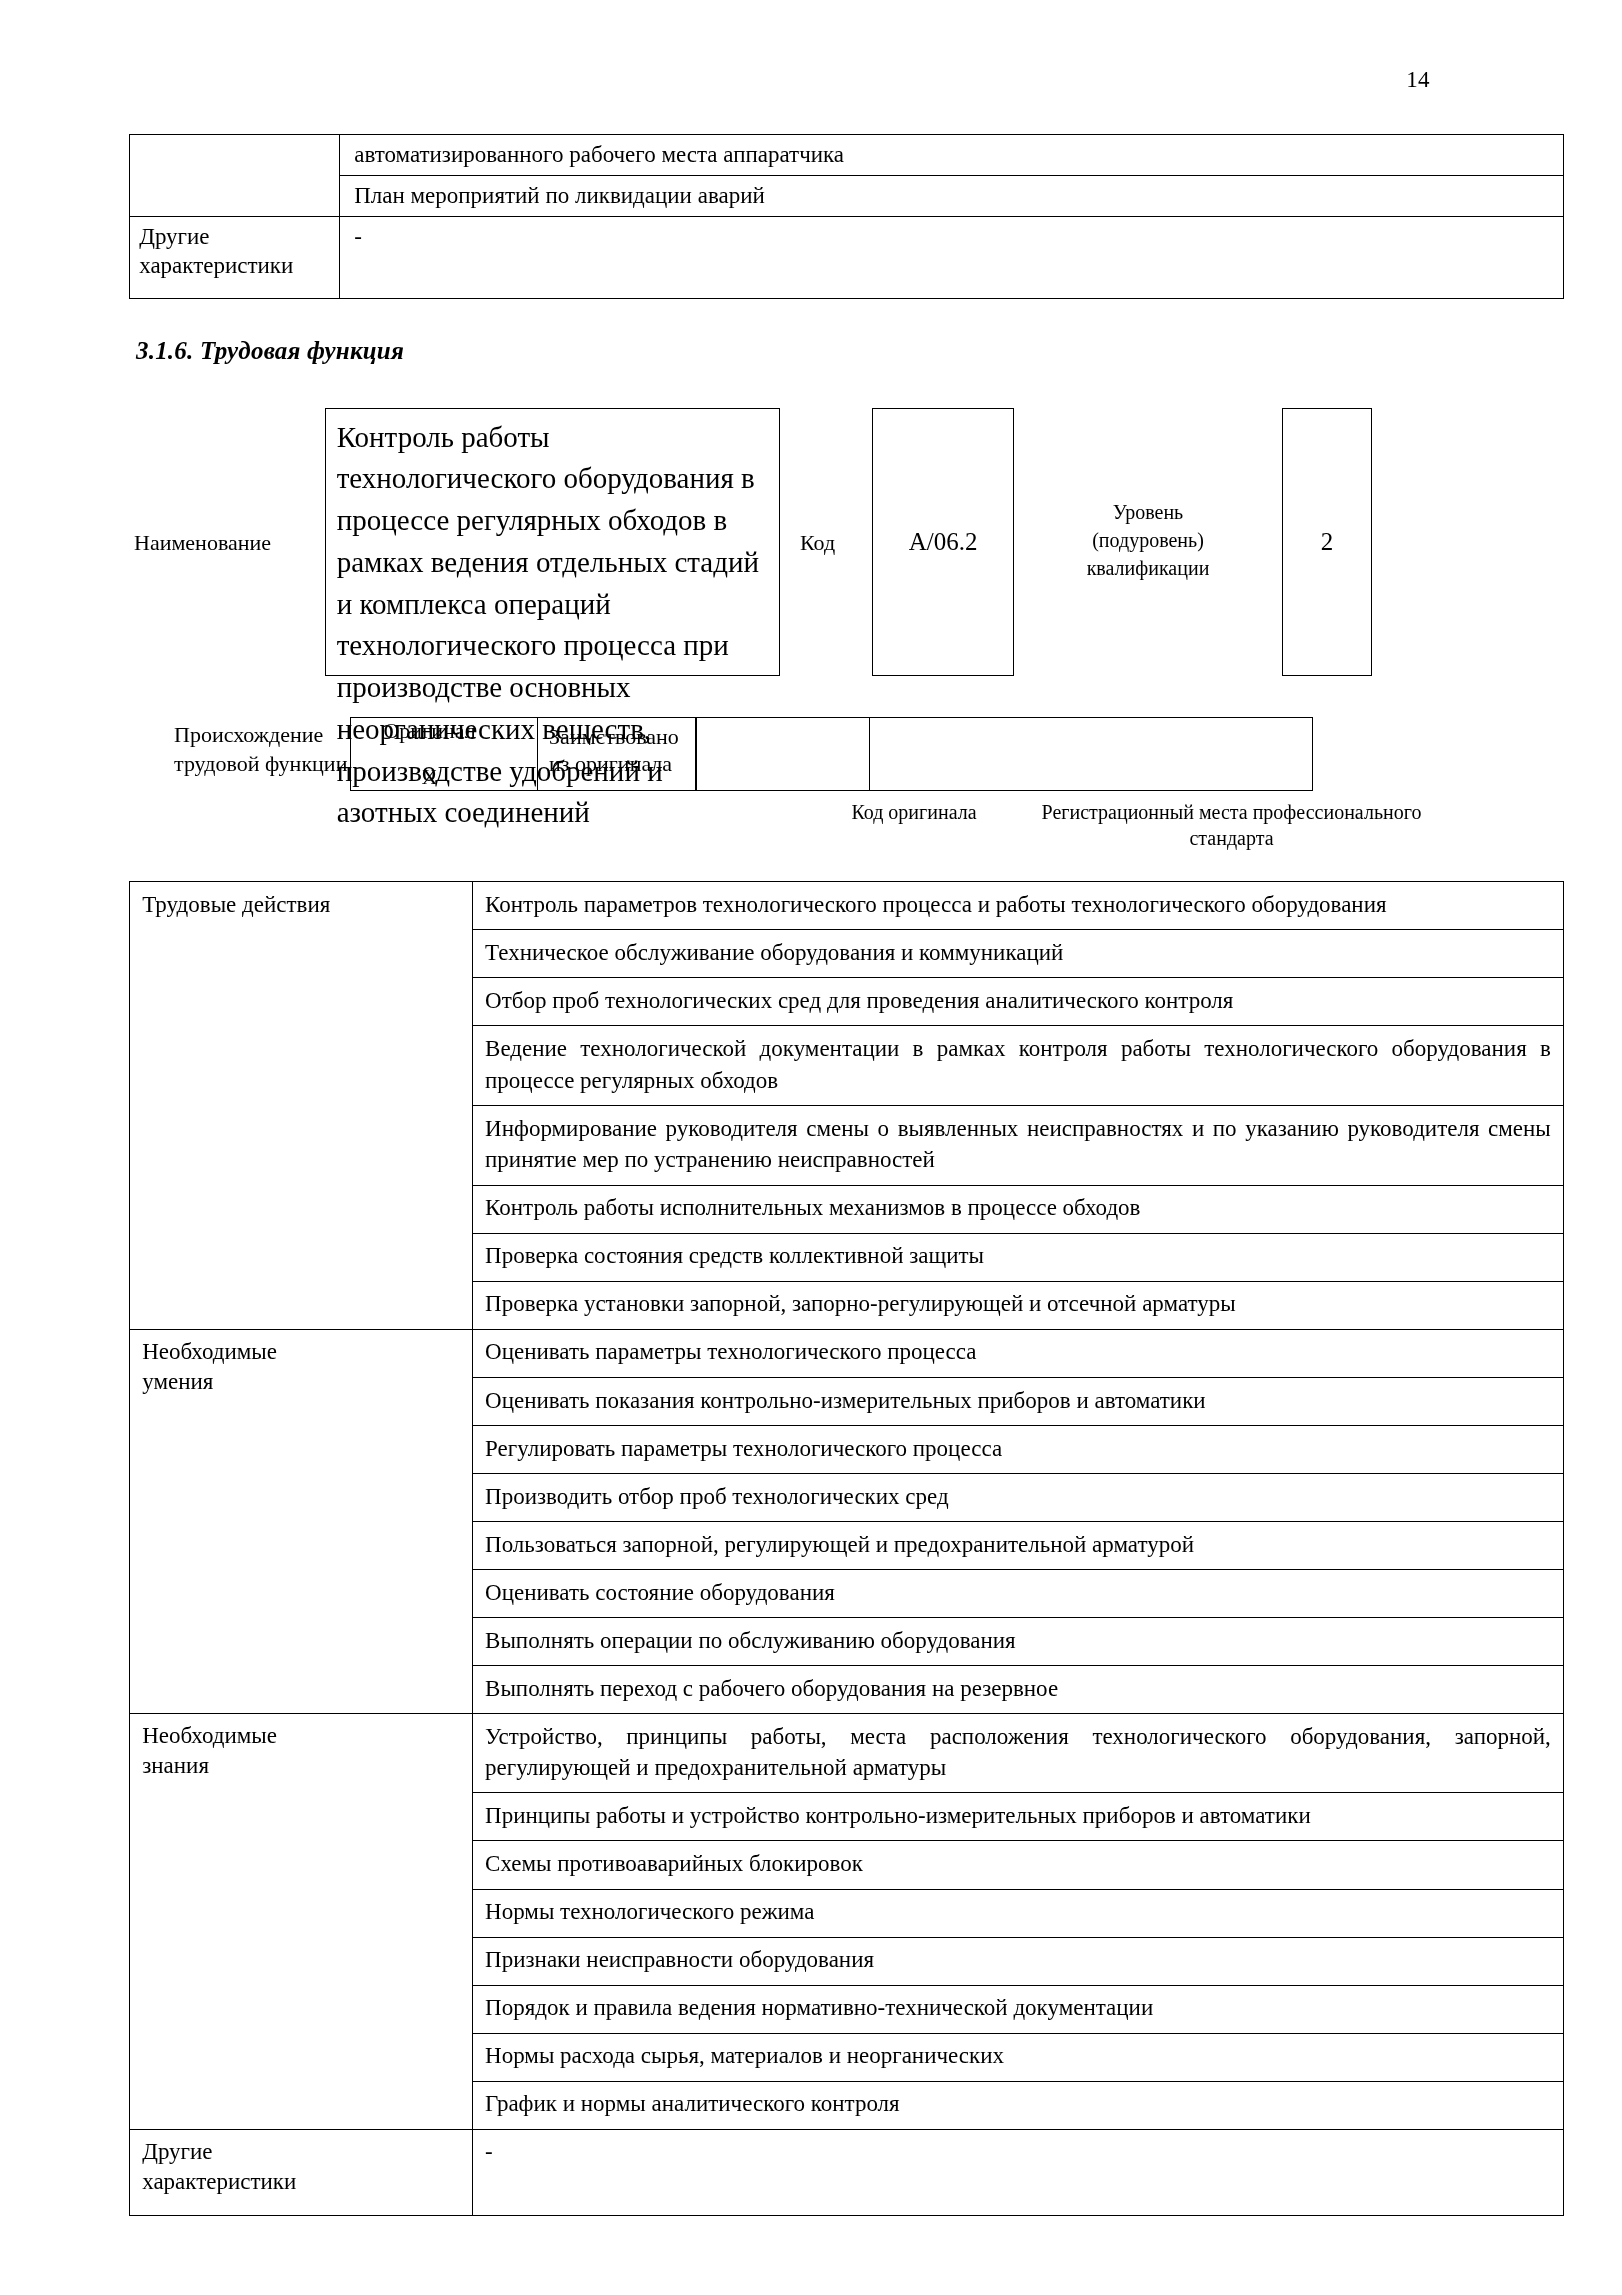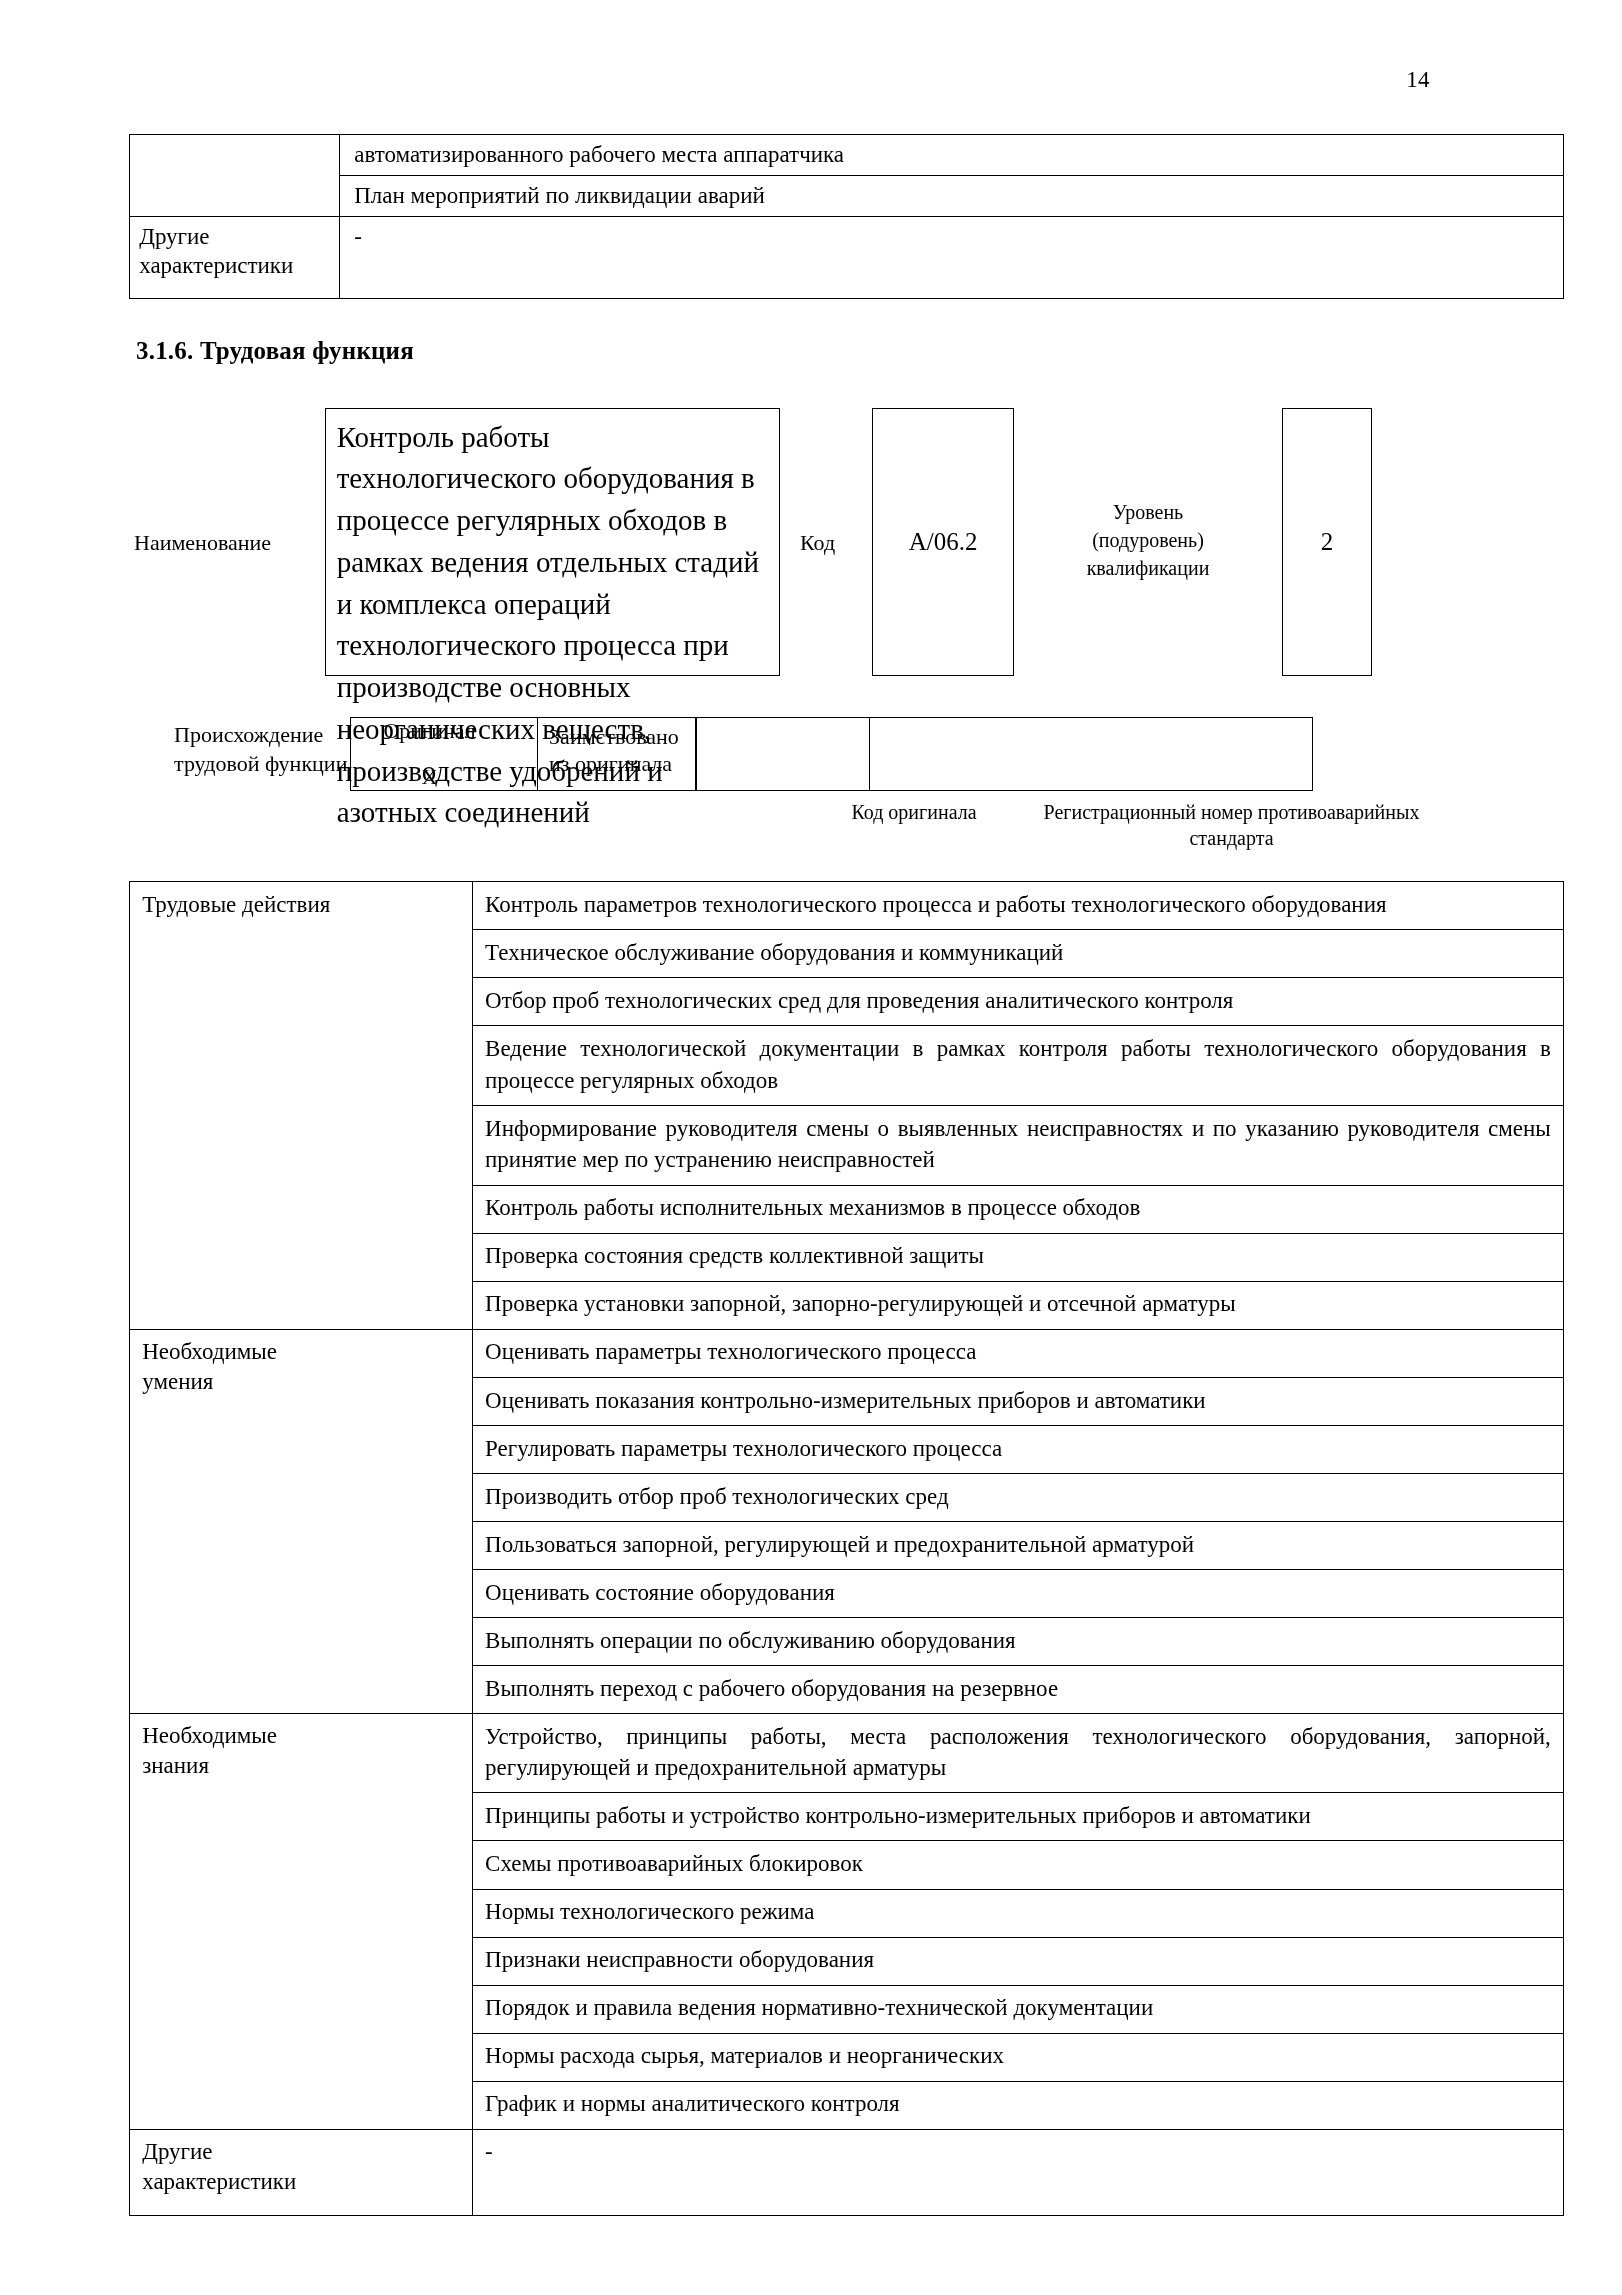--- a/index.html
+++ b/index.html
@@ -59,20 +59,21 @@
   .cell-tall { height: 70px; margin-top: 28px; }
 
   
   .section-heading {
     position: absolute;
     left: 136px;
     top: 337px;
     font-size: 25px;
     font-weight: bold;
     letter-spacing: 0.2px;
+    font-style: italic;
   }
 
   
   .name-block {
     position: absolute;
     left: 134px;
     top: 408px;
     width: 1439px;
     height: 272px;
   }
@@ -254,21 +255,21 @@
     <div class="ob-row">
       <div class="ob-cell ob-orig">
         <span>Оригинал</span>
         <span>X</span>
       </div>
       <div class="ob-cell ob-borrowed">Заимствовано из оригинала</div>
       <div class="ob-cell ob-code"></div>
       <div class="ob-cell ob-reg"></div>
     </div>
     <div class="ob-caption ob-cap-code">Код оригинала</div>
-    <div class="ob-caption ob-cap-reg">Регистрационный номер противоаварийных стандарта</div>
+    <div class="ob-caption ob-cap-reg">Регистрационный места профессионального стандарта</div>
   </div>
 
   <table class="doc-table main-table">
     <tbody>
 
       <tr>
         <td class="lbl" rowspan="8">Трудовые действия</td>
         <td class="val">Контроль параметров технологического процесса и работы технологического оборудования</td>
       </tr>
       <tr>

